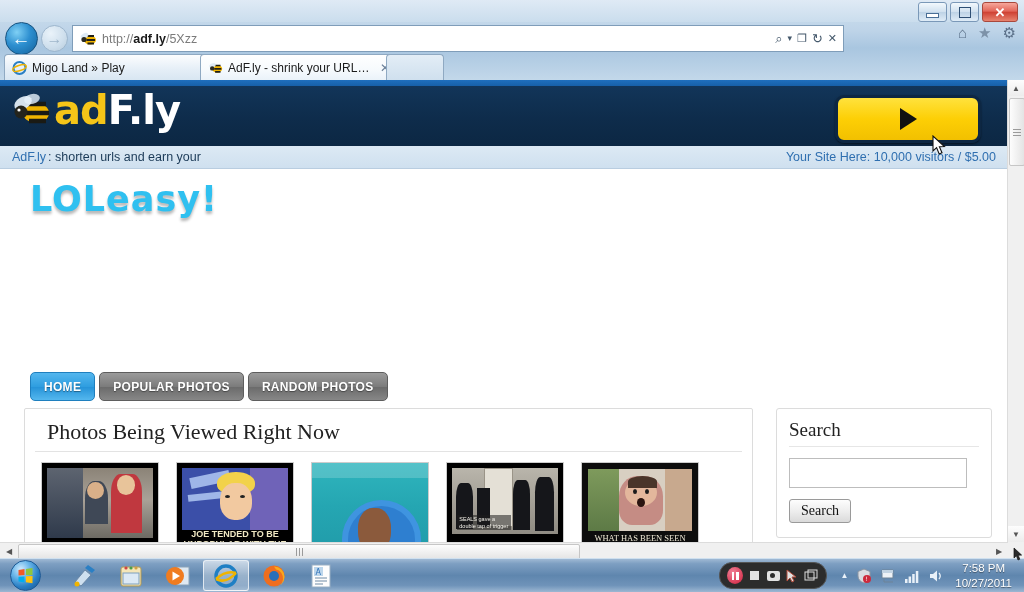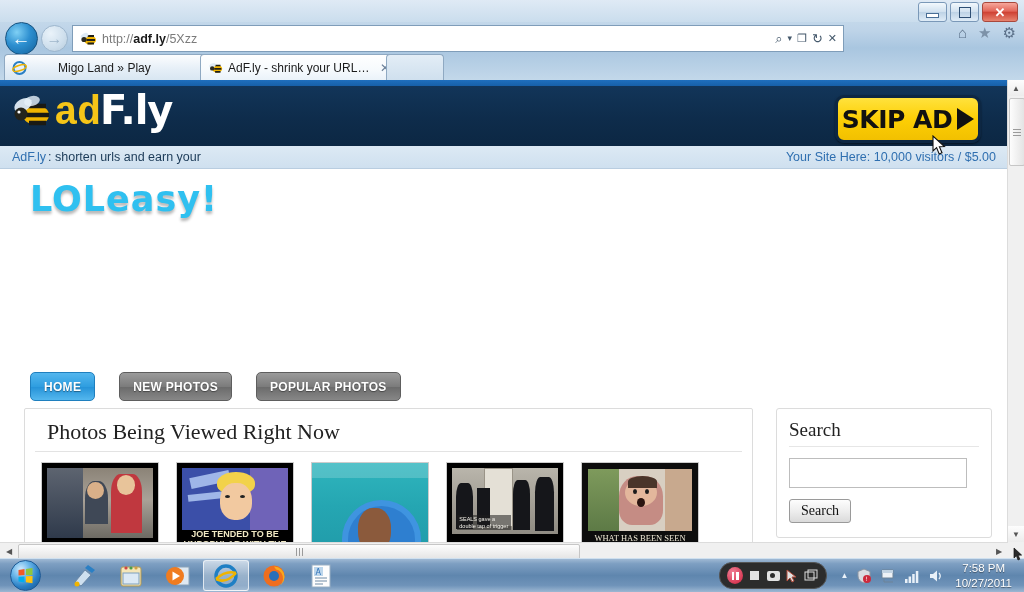--- a/index.html
+++ b/index.html
@@ -61,39 +61,39 @@
 
   .chrome-icons{position:absolute;right:8px;top:3px;display:flex;gap:11px;align-items:center;}
   .chrome-icons .ci{font-size:15px;color:#5b7089;line-height:1;}
 
   
   .tabrow{position:absolute;left:0;top:53px;width:1024px;height:27px;}
   .tab{position:absolute;top:1px;height:25px;
        border:1px solid #8fa9c2;border-bottom:none;border-radius:4px 4px 0 0;
        display:flex;align-items:center;padding:0 7px;font-size:12px;color:#1b1b1b;
        background:linear-gradient(180deg,#fcfdfe 0%,#e6eff7 55%,#d8e6f2 100%);}
-  .tab-1{left:4px;width:188px;gap:26px;}
+  .tab-1{left:4px;width:188px;}
   .tab-2{left:200px;width:182px;background:linear-gradient(180deg,#ffffff 0%,#f6fafd 60%,#eaf2f9 100%);}
   .tab-3{left:386px;width:42px;background:linear-gradient(180deg,#e3edf6 0%,#cfe0ee 100%);}
   .tab .tico{width:15px;height:14px;margin-right:5px;flex:none;position:relative;}
   .tab .tlabel{white-space:nowrap;overflow:hidden;text-overflow:ellipsis;}
   .tab .tclose{margin-left:auto;color:#6c8099;font-size:12px;padding-left:5px;}
 
   
   .viewport{position:absolute;left:0;top:80px;width:1008px;height:462px;background:#fff;overflow:hidden;}
 
   
   .adf-top-strip{height:6px;background:linear-gradient(180deg,#1f6fbd 0%,#1760a8 100%);}
   .adf-header{height:60px;background:linear-gradient(180deg,#123559 0%,#0e2c4b 55%,#0c2743 100%);
               position:relative;}
   .adf-logo{position:absolute;left:10px;top:4px;display:flex;align-items:center;}
   .bee{width:42px;height:36px;position:relative;margin-right:2px;}
   .adf-word{font-size:40px;font-weight:bold;line-height:1;letter-spacing:-1px;
             font-family:"DejaVu Sans",sans-serif;}
-  .adf-word .y1{color:#f5c518;font-family:Liberation Mono, monospace;}
+  .adf-word .y1{color:#f5c518;}
   .adf-word .w1{color:#ffffff;}
 
   .skipad{position:absolute;right:27px;top:9px;width:140px;height:42px;border-radius:9px;
     background:linear-gradient(180deg,#ffe23d 0%,#fdcf05 50%,#f2c000 100%);
     border:3px solid #0d2743;display:flex;align-items:center;justify-content:center;gap:5px;
     box-shadow:0 1px 2px rgba(0,0,0,.5);}
   .skipad .sk{font-size:25px;font-weight:bold;color:#111;letter-spacing:-.5px;
               font-family:"DejaVu Sans",sans-serif;line-height:1;}
   .skipad .tri{width:0;height:0;border-left:17px solid #111;border-top:11px solid transparent;
                border-bottom:11px solid transparent;}
@@ -105,21 +105,21 @@
   .adf-tagline .right{margin-left:auto;color:#2f6fb0;}
 
   
   .site{position:relative;height:374px;background:#fff;overflow:hidden;}
   .lol-logo{position:absolute;left:30px;top:10px;font-size:35px;font-weight:bold;
      color:#2fc0f0;letter-spacing:1px;font-family:"DejaVu Sans",sans-serif;
      -webkit-text-stroke:5px #fff;paint-order:stroke fill;
      text-shadow:0 3px 3px rgba(0,0,0,.28);}
   .lol-logo span{position:relative;}
 
-  .navtabs{position:absolute;left:30px;top:203px;display:flex;gap:24px;}
+  .navtabs{position:absolute;left:30px;top:203px;display:flex;gap:4px;}
   .ntab{height:27px;border-radius:5px;display:flex;align-items:center;padding:0 13px;
         font-size:12px;font-weight:bold;color:#fff;letter-spacing:.3px;
         background:linear-gradient(180deg,#9b9b9b 0%,#7c7c7c 50%,#6a6a6a 51%,#878787 100%);
         border:1px solid #5e5e5e;text-shadow:0 1px 1px rgba(0,0,0,.4);}
   .ntab.active{background:linear-gradient(180deg,#53b6ee 0%,#2f9ee0 50%,#2492d8 51%,#54b7ee 100%);
                border-color:#1f7fbe;}
 
   .main-card{position:absolute;left:24px;top:239px;width:727px;height:300px;
              border:1px solid #dcdcdc;background:#fff;border-radius:2px;}
   .main-title{font-family:"Liberation Serif",serif;font-size:22px;color:#222;
@@ -305,44 +305,43 @@
             <ellipse cx="13" cy="11" rx="9.5" ry="6" fill="#e6f1fa" opacity=".92" transform="rotate(-30 13 11)"></ellipse>
             <ellipse cx="22" cy="7" rx="8" ry="5" fill="#e6f1fa" opacity=".8" transform="rotate(-14 22 7)"></ellipse>
             <circle cx="11" cy="20" r="6.5" fill="#24241c"></circle>
             <circle cx="9" cy="18" r="1.6" fill="#fff"></circle>
           </svg>
         </span>
         <span class="adf-word"><span class="y1">ad</span><span class="w1">F.ly</span></span>
       </div>
 
       <div class="skipad">
-        <span class="sk">SKIP AD</span>
         <span class="tri"></span>
       </div>
     </div>
 
     <div class="adf-tagline">
       <span class="lnk">AdF.ly</span>
       <span>: shorten urls and earn your</span>
       <span class="right">Your Site Here: 10,000 visitors / $5.00</span>
     </div>
 
     <div class="site">
 
       <div class="lol-logo"><span>LOLeasy!</span></div>
 
       <div class="navtabs">
         <div class="ntab active">
             <span>HOME</span>
           </div>
         <div class="ntab">
-            <span>NEW PHOTOS</span>
+            <span>POPULAR PHOTOS</span>
           </div>
         <div class="ntab">
-            <span>POPULAR PHOTOS</span>
+            <span>RANDOM PHOTOS</span>
           </div>
       </div>
 
       <div class="main-card">
         <div class="main-title">Photos Being Viewed Right Now</div>
 
         <div class="thumbs">
 
           <div class="thumb">
             <div class="pic">

